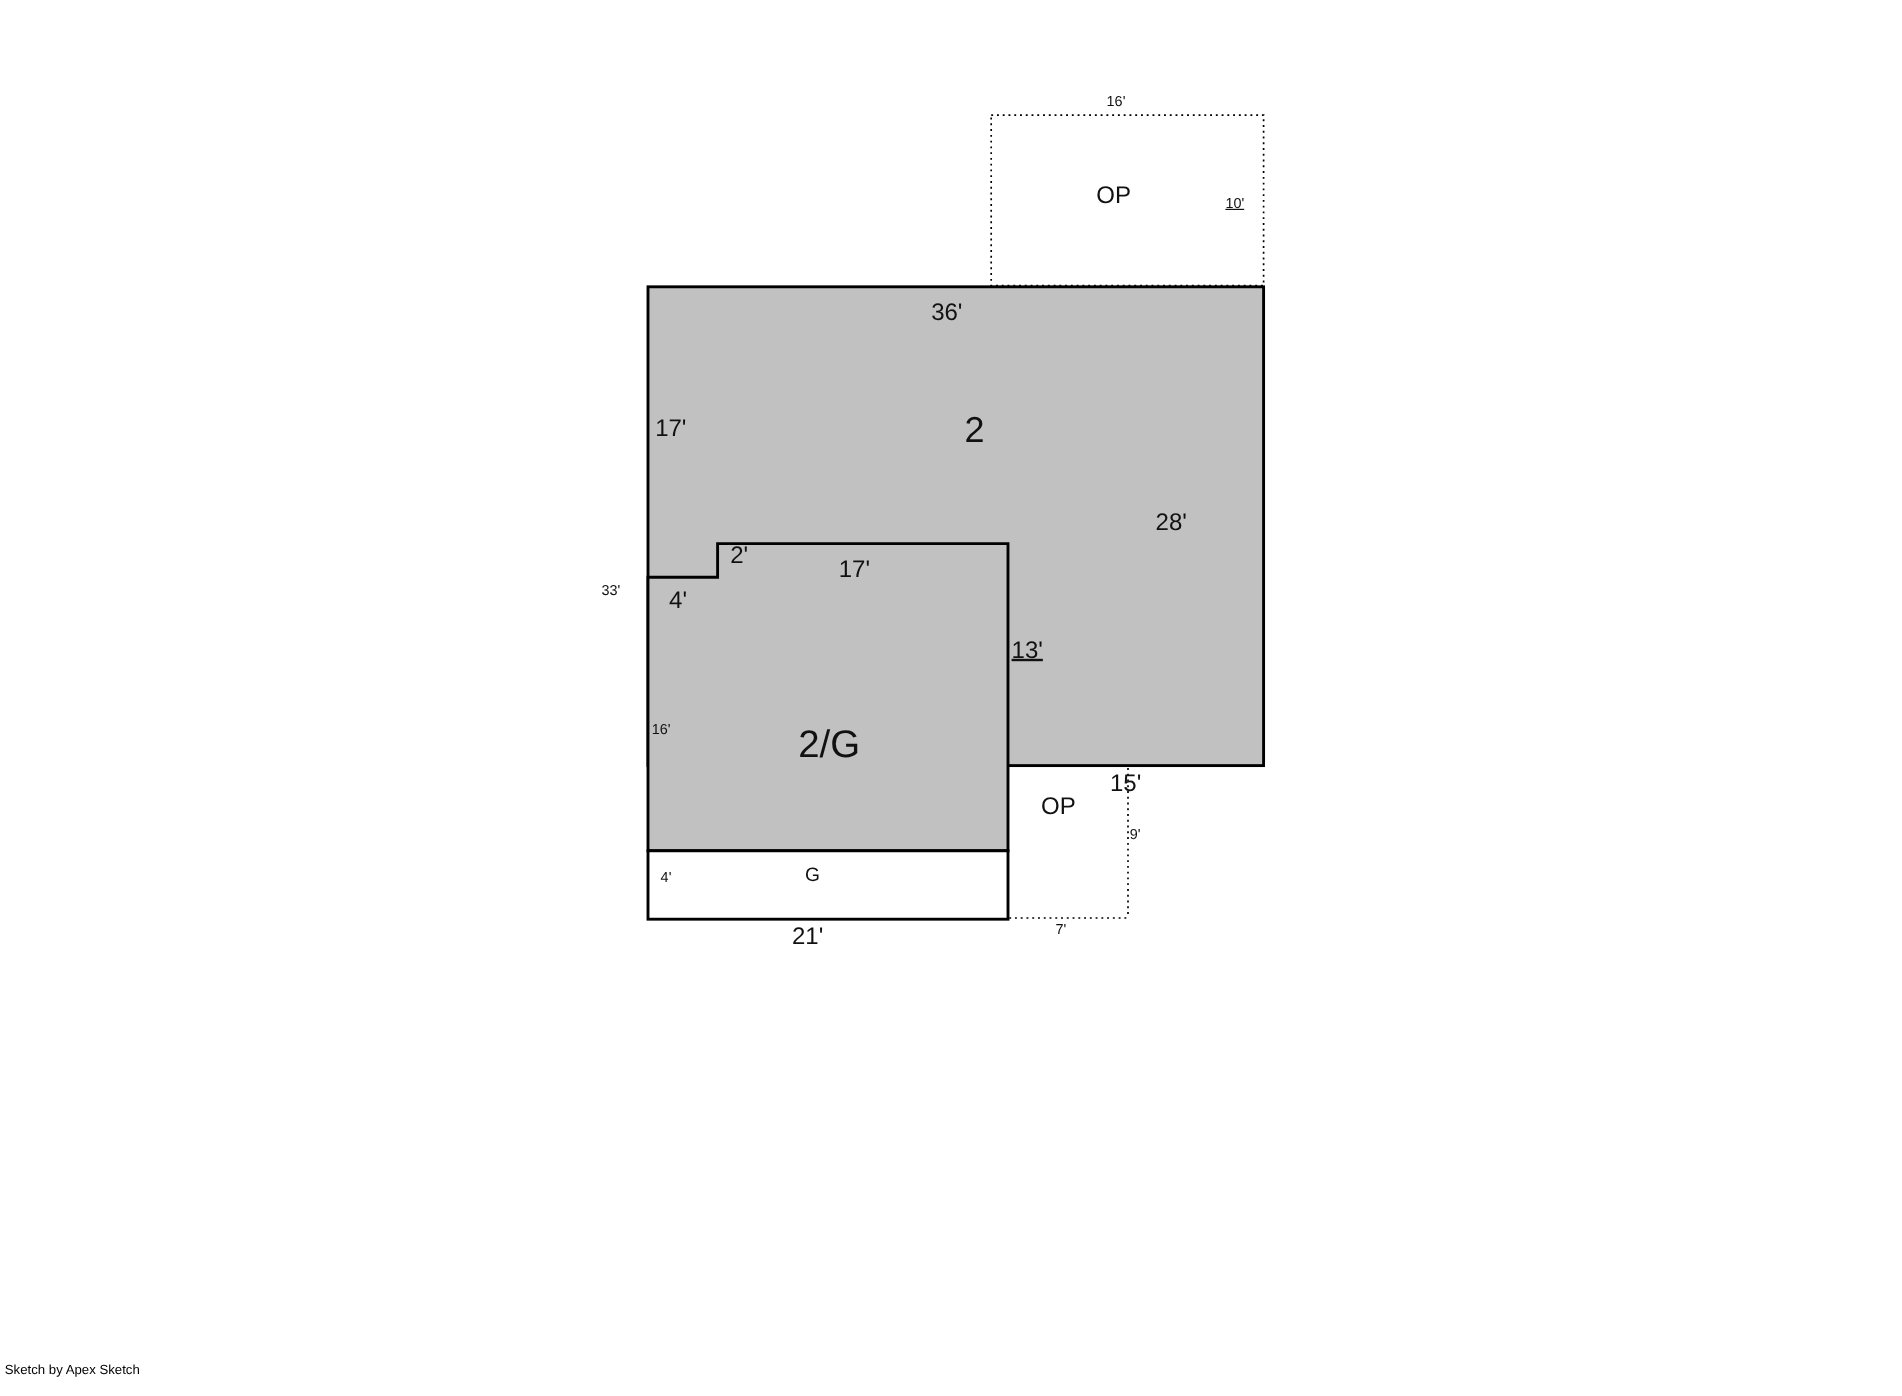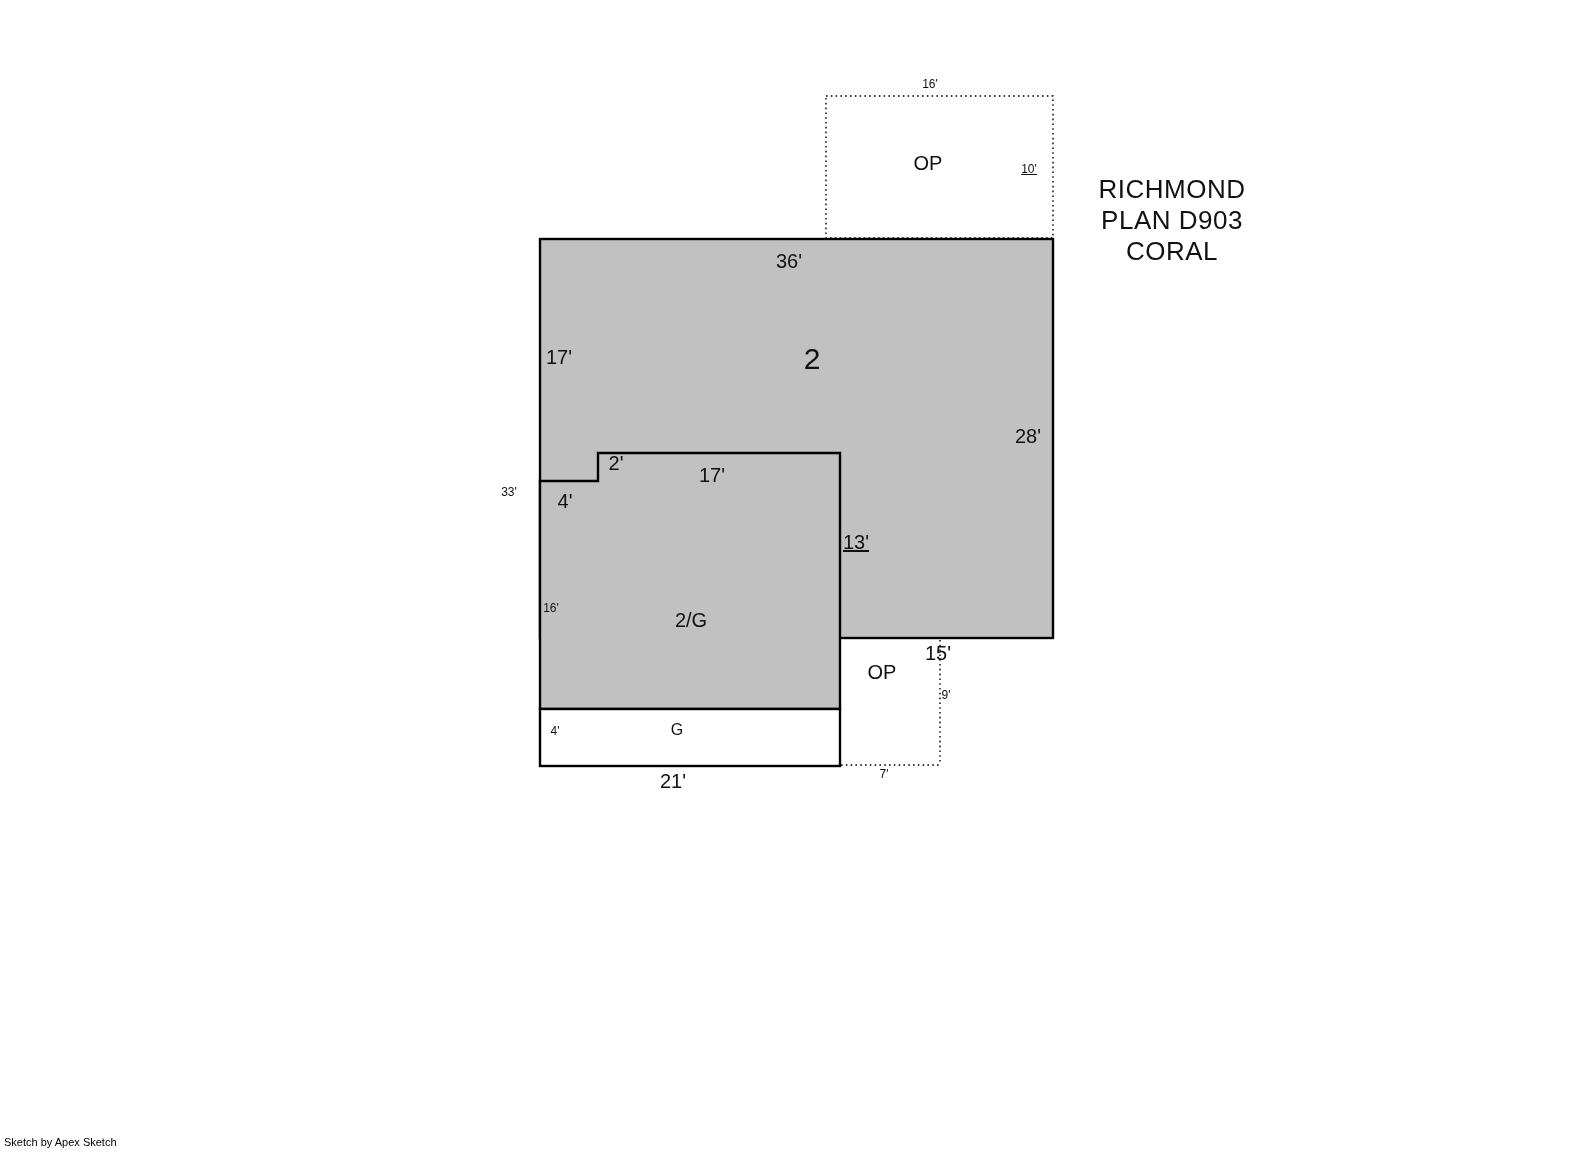--- a/index.html
+++ b/index.html
@@ -22,21 +22,21 @@
   }
   .lbl {
     position: absolute;
     transform: translate(-50%, -50%);
     color: #111111;
     white-space: nowrap;
     line-height: 1;
   }
   .lbl-lg  { font-size: 20px; }
   .lbl-xl  { font-size: 30px; }
-  .lbl-2g  { font-size: 20px; }
+  .lbl-2g  { font-size: 32px; }
   .lbl-md  { font-size: 16px; }
   .lbl-sm  { font-size: 12px; }
   .plan-title {
     position: absolute;
     left: 1172px;
     top: 220px;
     transform: translate(-50%, -50%);
     text-align: center;
     font-size: 26px;
     line-height: 31px;
@@ -66,30 +66,25 @@
 
     <polygon points="598,453 840,453 840,709 540,709 540,481 598,481" fill="#c1c1c1" stroke="#000000" stroke-width="2.4" stroke-linejoin="miter"></polygon>
 
     <rect x="540" y="709" width="300" height="57" fill="#ffffff" stroke="#000000" stroke-width="2.4" stroke-linejoin="miter"></rect>
   </svg>
 
   <div class="lbl lbl-sm" style="left:930px; top:84px;">16'</div>
   <div class="lbl lbl-lg" style="left:928px; top:163px;">OP</div>
   <div class="lbl lbl-sm" style="left:1029px; top:169px;text-decoration:underline;">10'</div>
 
-  <div class="plan-title">
-    <div>RICHMOND</div>
-    <div>PLAN D903</div>
-    <div>CORAL</div>
-  </div>
 
   <div class="lbl lbl-lg" style="left:789px; top:261px;">36'</div>
   <div class="lbl lbl-lg" style="left:559px; top:357px;">17'</div>
   <div class="lbl lbl-xl" style="left:812px; top:359px;">2</div>
-  <div class="lbl lbl-lg" style="left:1028px; top:436px;">28'</div>
+  <div class="lbl lbl-lg" style="left:976px; top:436px;">28'</div>
 
   <div class="lbl lbl-sm" style="left:509px; top:492px;">33'</div>
   <div class="lbl lbl-lg" style="left:616px; top:463px;">2'</div>
   <div class="lbl lbl-lg" style="left:712px; top:475px;">17'</div>
   <div class="lbl lbl-lg" style="left:565px; top:501px;">4'</div>
   <div class="lbl lbl-lg" style="left:856px; top:542px;text-decoration:underline;">13'</div>
 
   <div class="lbl lbl-sm" style="left:551px; top:608px;">16'</div>
   <div class="lbl lbl-lg" style="left:938px; top:609px;margin-top:44px;">15'</div>
   <div class="lbl lbl-2g" style="left:691px; top:620px;">2/G</div>

